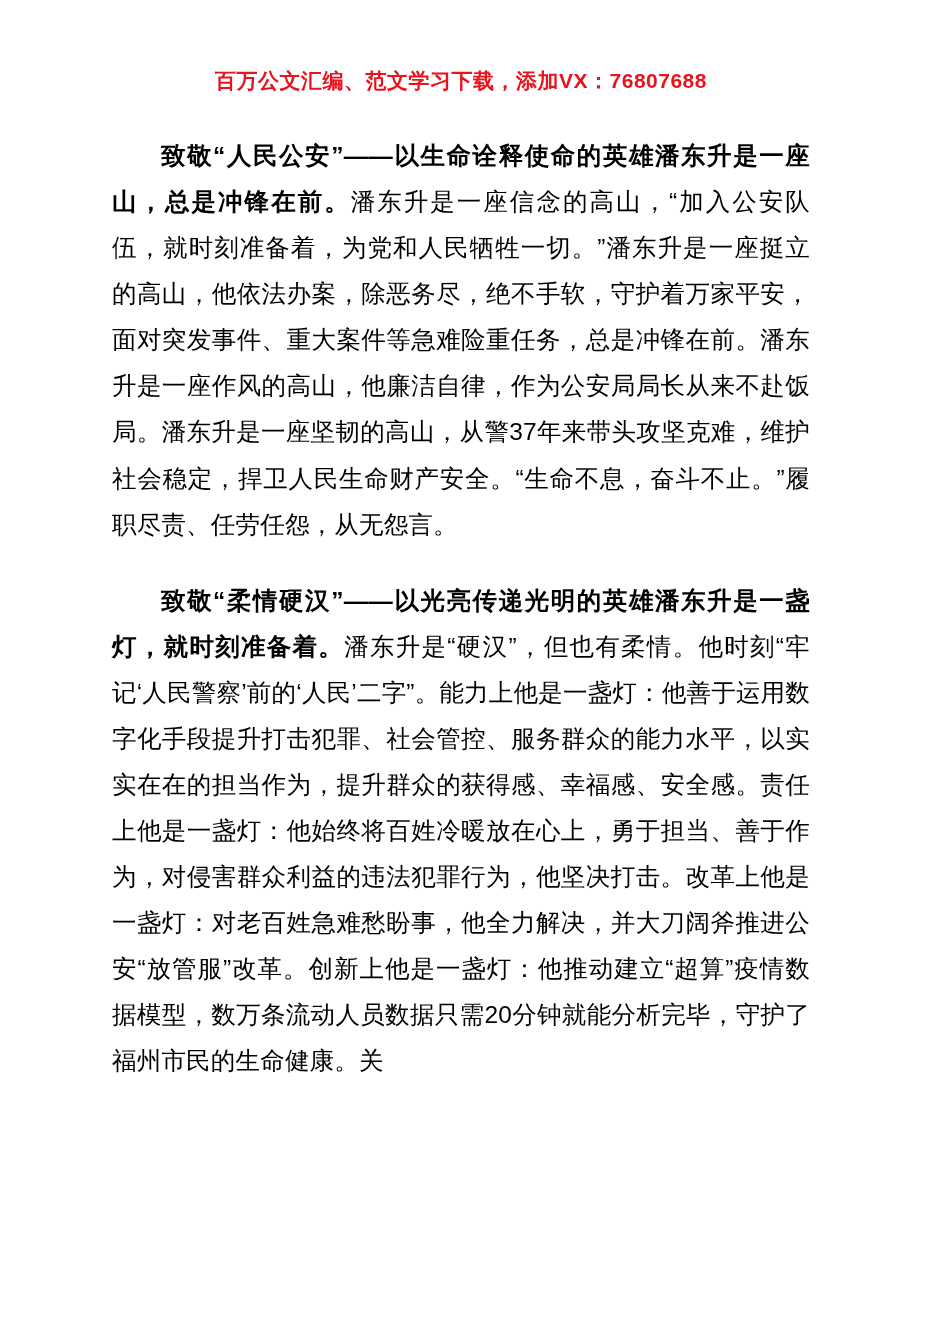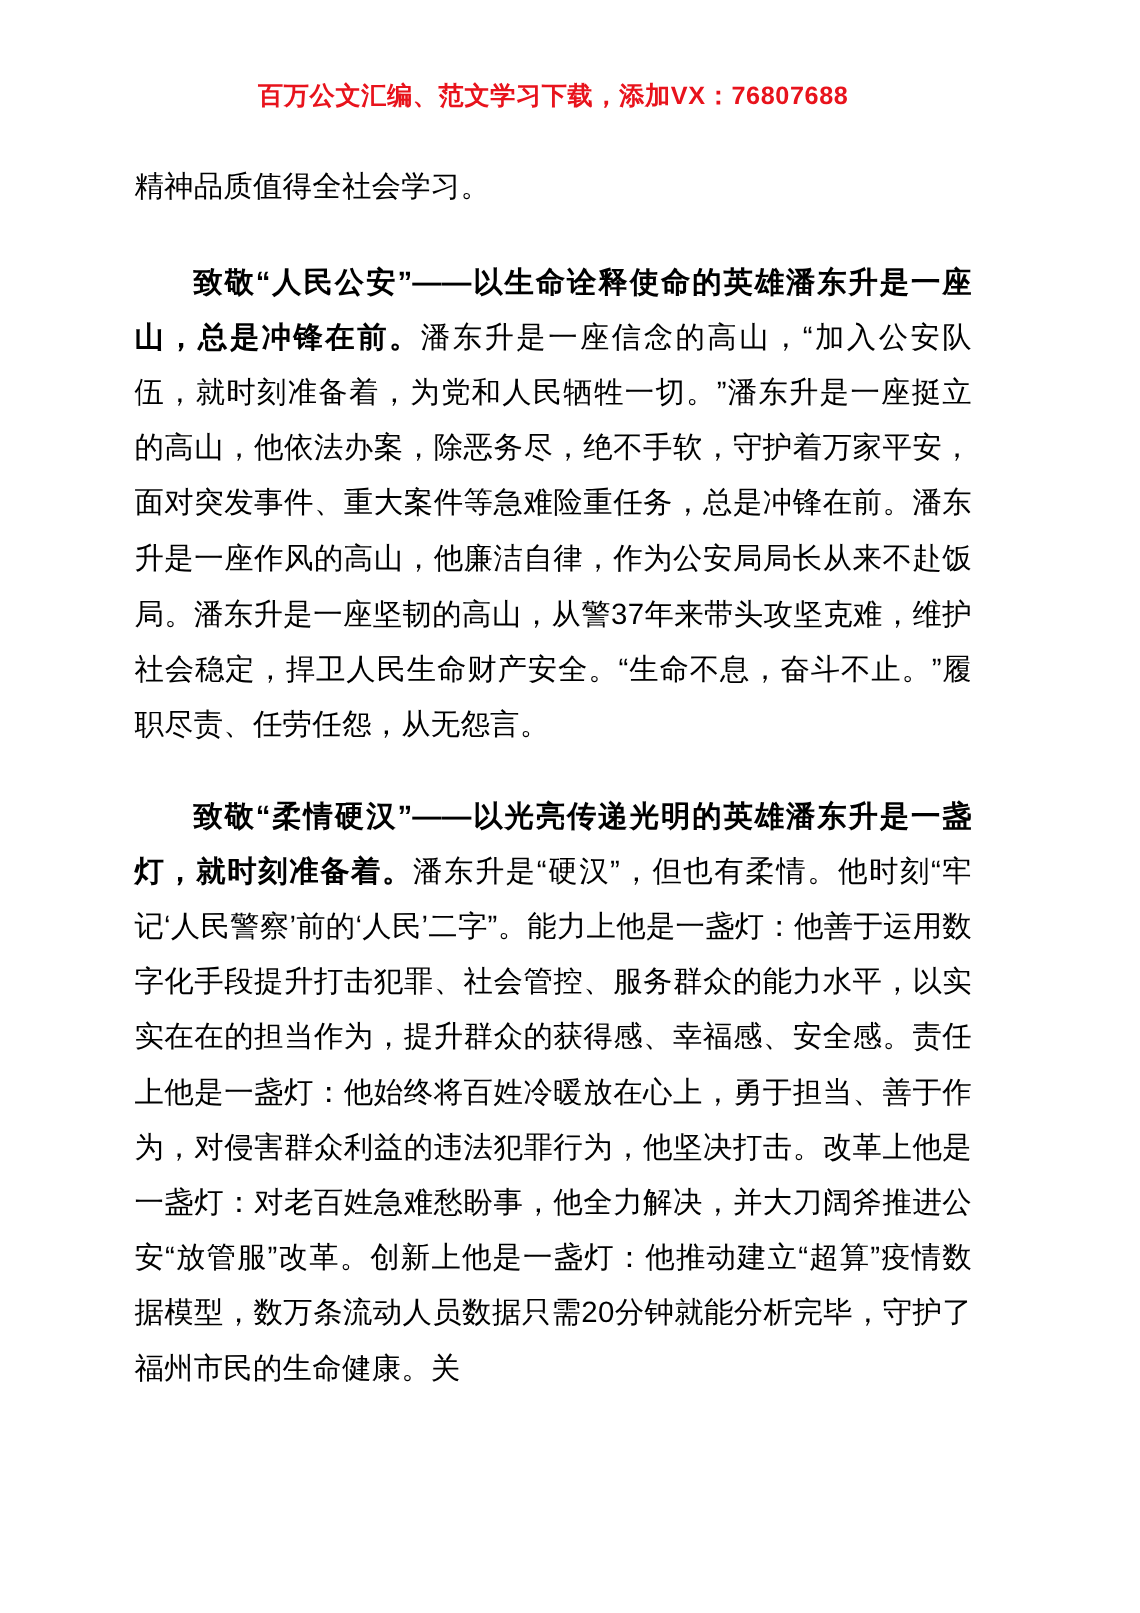--- a/index.html
+++ b/index.html
@@ -58,23 +58,20 @@
 </style>
 </head>
 <body>
 
 <div class="page">
 
   <div class="ad-banner">百万公文汇编、范文学习下载，添加VX：76807688</div>
 
   <div class="body-content">
 
-    <p class="para first">
-      <span>精神品质值得全社会学习。</span>
-    </p>
 
     <p class="para indent">
       <span class="lead">致敬“人民公安”——以生命诠释使命的英雄潘东升是一座山，总是冲锋在前。</span><span>潘东升是一座信念的高山，“加入公安队伍，就时刻准备着，为党和人民牺牲一切。”潘东升是一座挺立的高山，他依法办案，除恶务尽，绝不手软，守护着万家平安，面对突发事件、重大案件等急难险重任务，总是冲锋在前。潘东升是一座作风的高山，他廉洁自律，作为公安局局长从来不赴饭局。潘东升是一座坚韧的高山，从警37年来带头攻坚克难，维护社会稳定，捍卫人民生命财产安全。“生命不息，奋斗不止。”履职尽责、任劳任怨，从无怨言。</span>
     </p>
 
     <p class="para indent">
       <span class="lead">致敬“柔情硬汉”——以光亮传递光明的英雄潘东升是一盏灯，就时刻准备着。</span><span>潘东升是“硬汉”，但也有柔情。他时刻“牢记‘人民警察’前的‘人民’二字”。能力上他是一盏灯：他善于运用数字化手段提升打击犯罪、社会管控、服务群众的能力水平，以实实在在的担当作为，提升群众的获得感、幸福感、安全感。责任上他是一盏灯：他始终将百姓冷暖放在心上，勇于担当、善于作为，对侵害群众利益的违法犯罪行为，他坚决打击。改革上他是一盏灯：对老百姓急难愁盼事，他全力解决，并大刀阔斧推进公安“放管服”改革。创新上他是一盏灯：他推动建立“超算”疫情数据模型，数万条流动人员数据只需20分钟就能分析完毕，守护了福州市民的生命健康。关</span>
     </p>
 
   </div>

